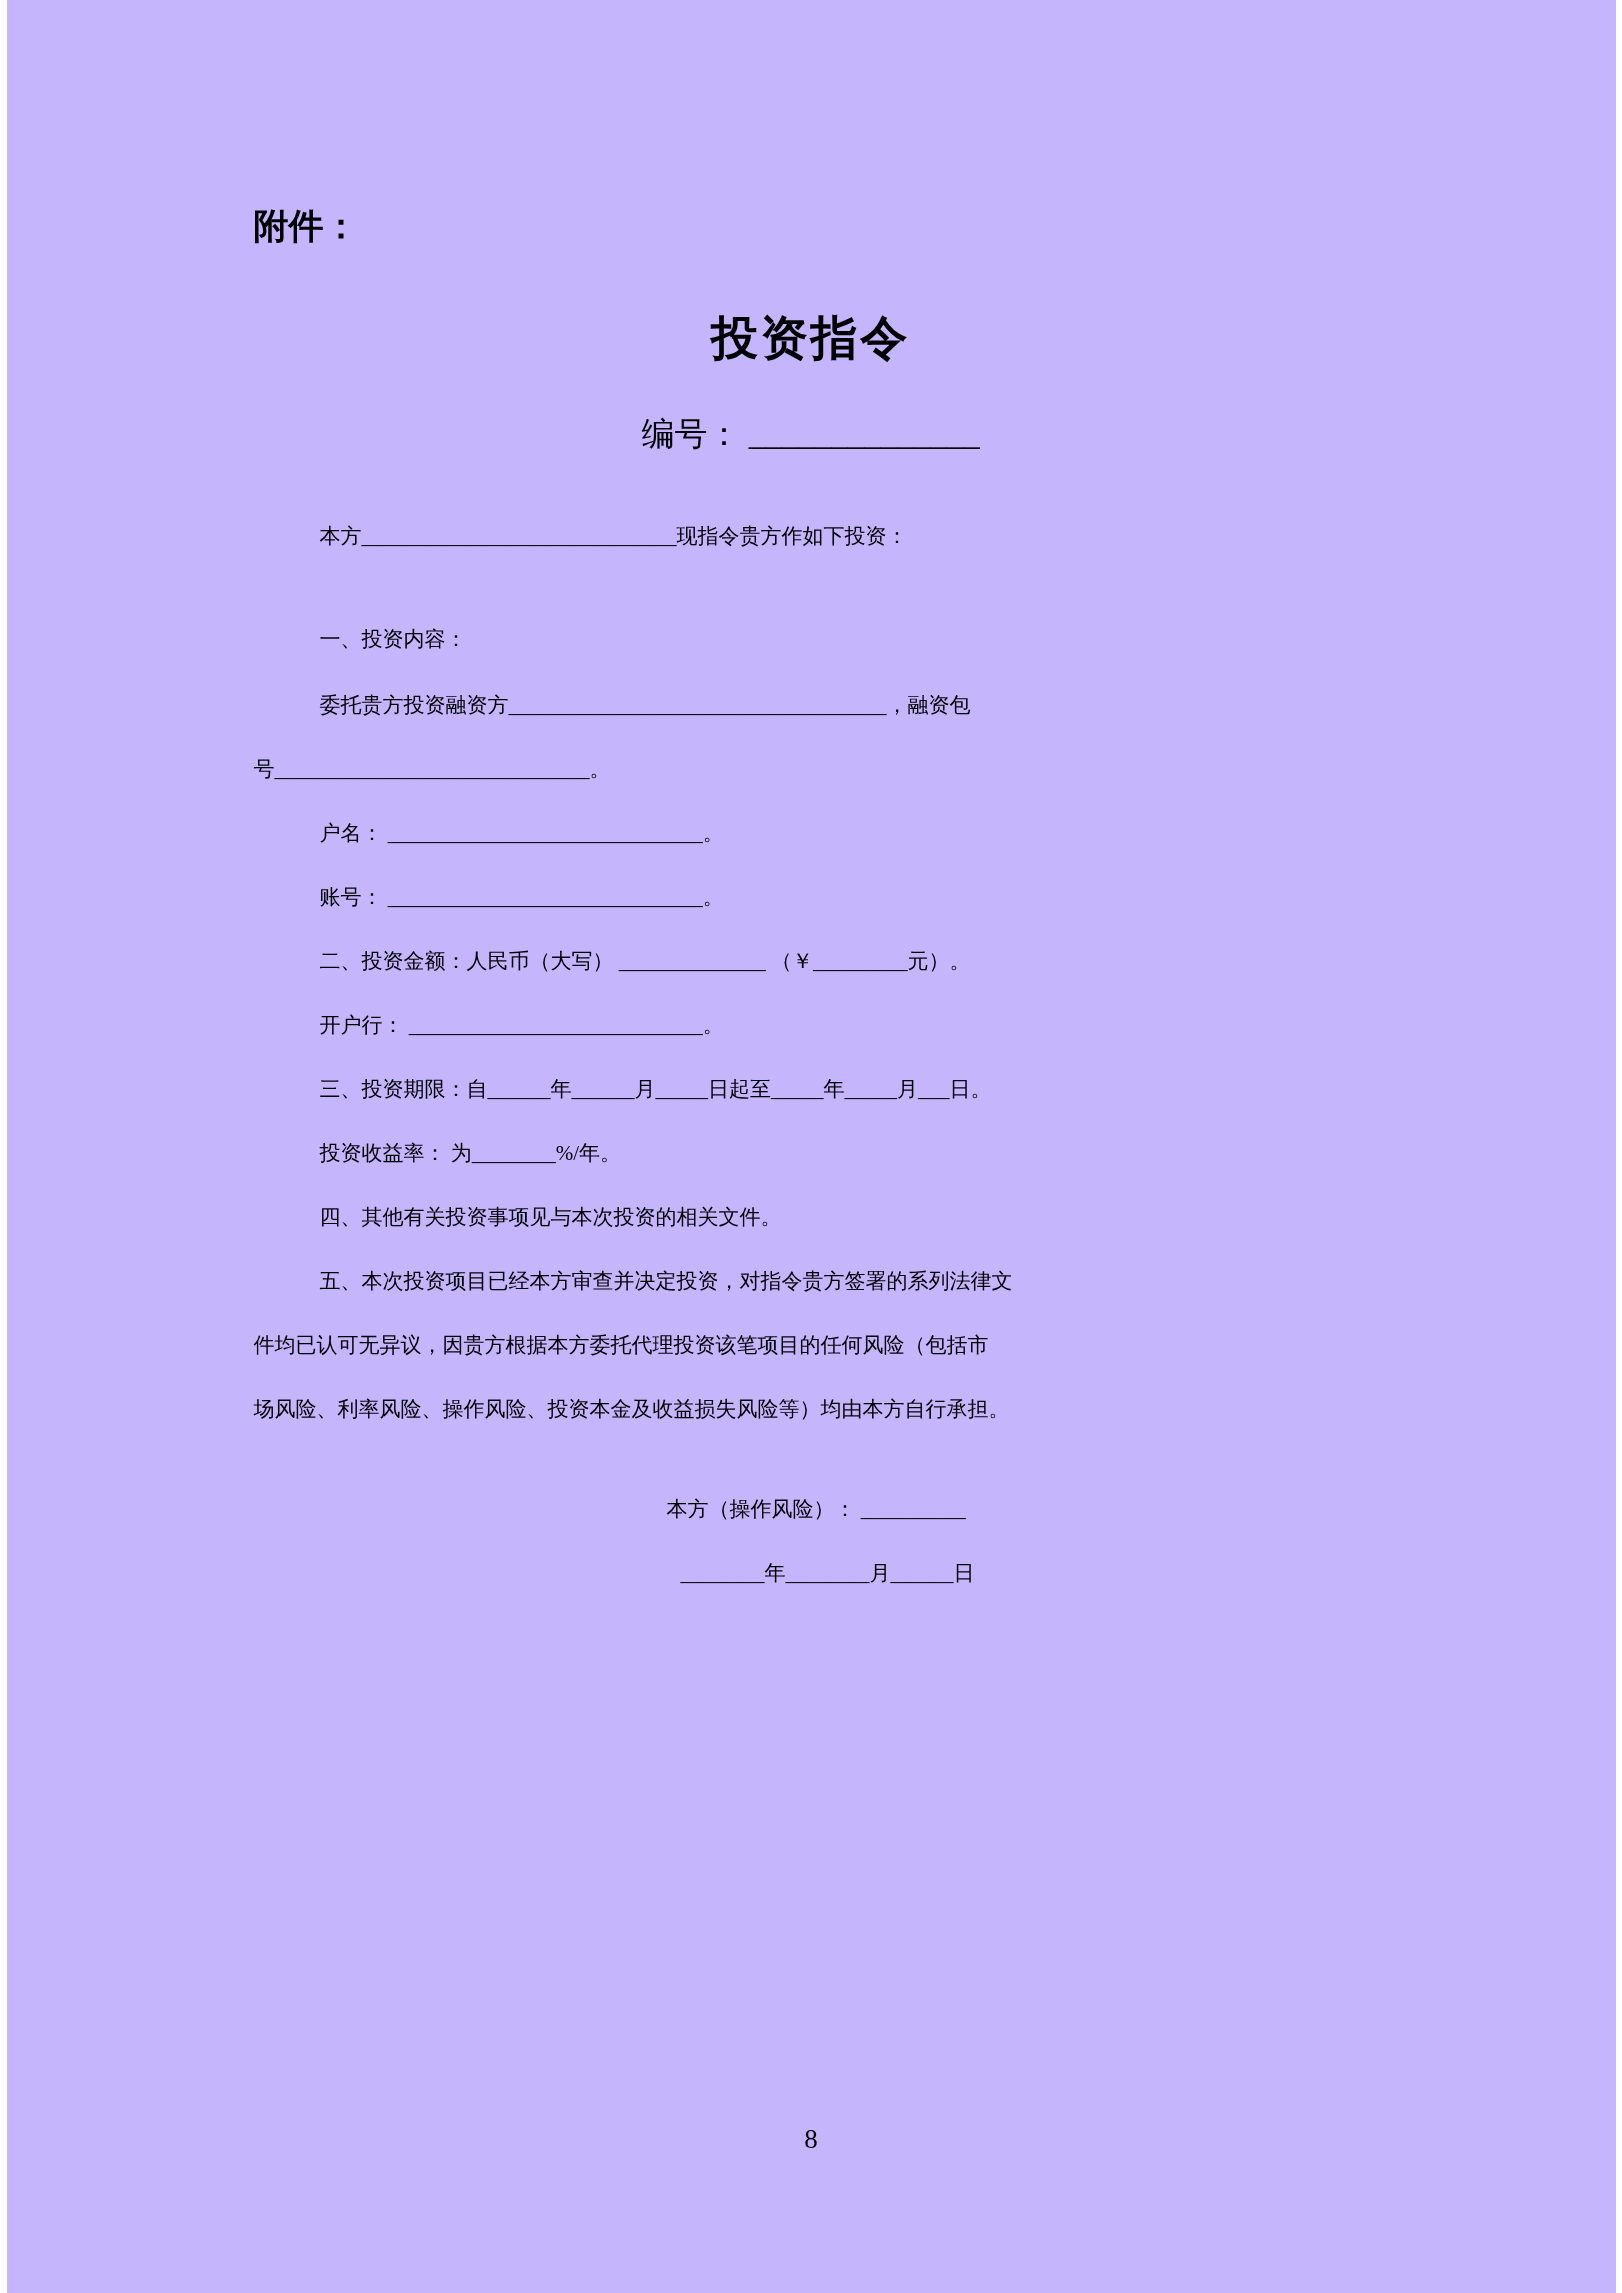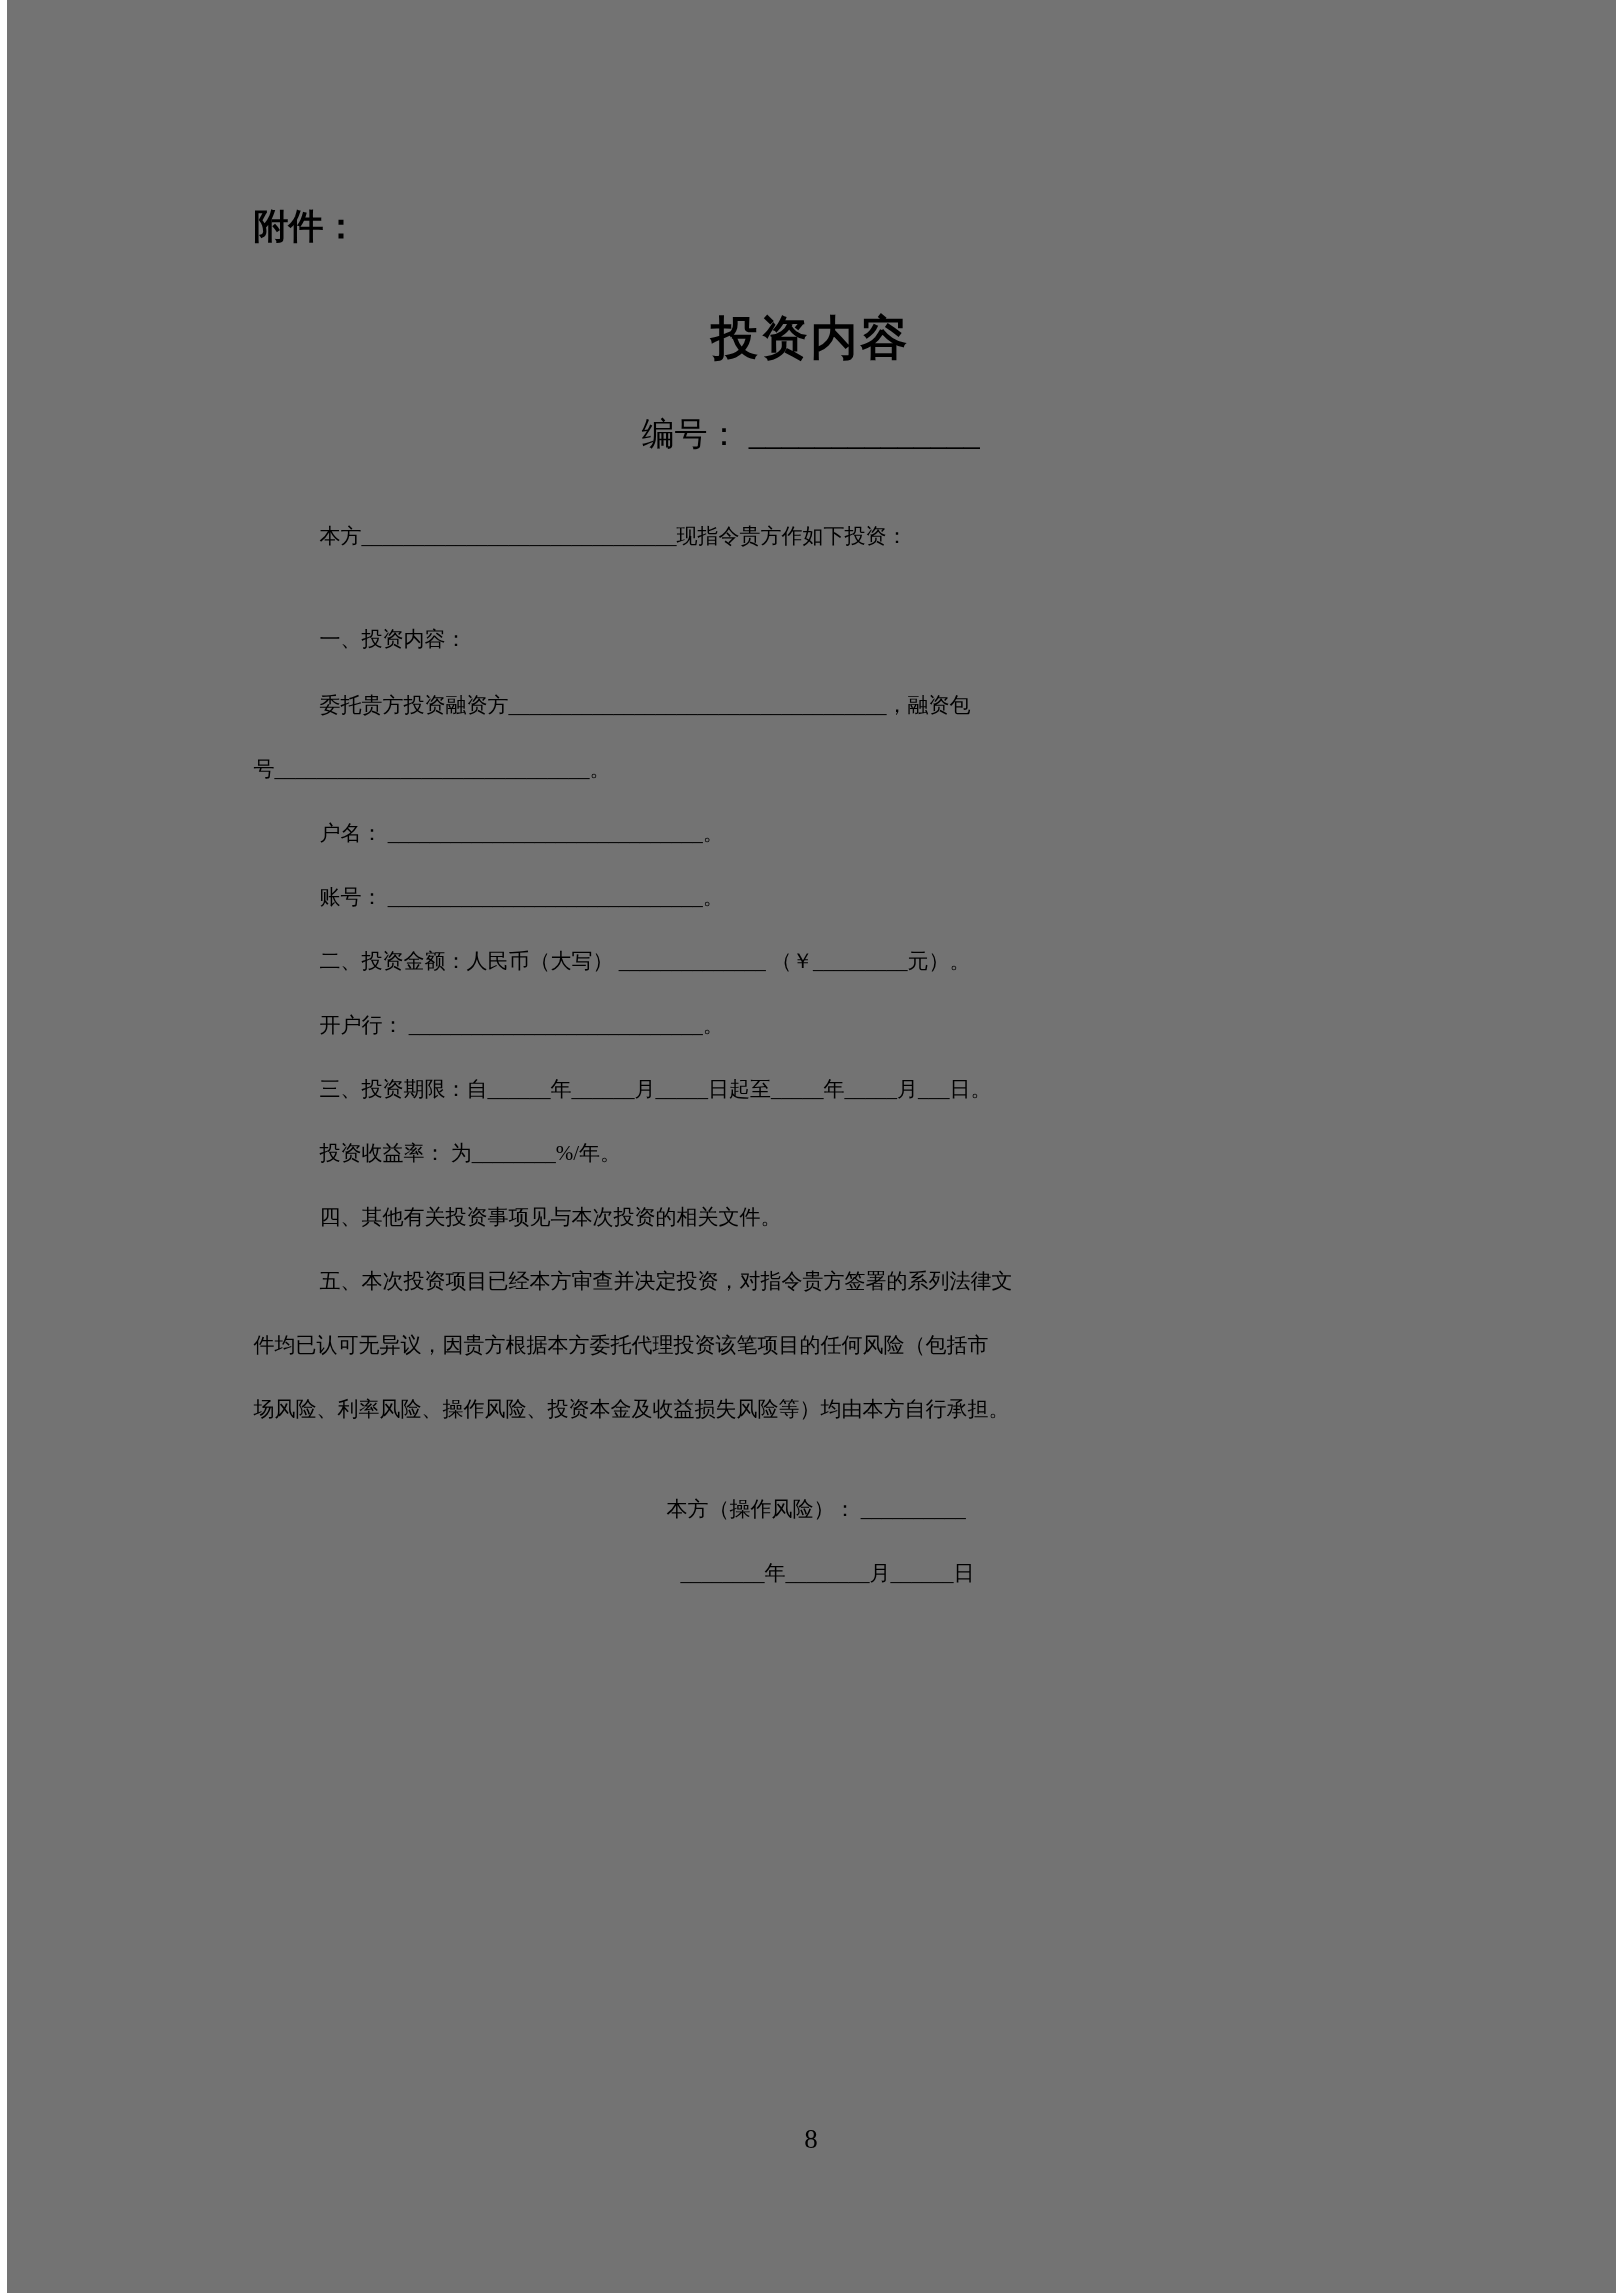--- a/index.html
+++ b/index.html
@@ -5,21 +5,21 @@
   html, body {
     margin: 0;
     padding: 0;
     background: #ffffff;
   }
   .page {
     position: relative;
     width: 1609px;
     height: 2294px;
     margin: 0 auto;
-    background: #737373;
+    background: #c4b5fd;
     color: #000000;
     font-family: "Liberation Serif", "DejaVu Serif", serif;
     box-sizing: border-box;
     padding: 195px 248px 0 247px;
     overflow: hidden;
   }
   .line {
     font-size: 21px;
     line-height: 64px;
     white-space: nowrap;
@@ -64,21 +64,21 @@
     line-height: 33px;
   }
 </style>
 </head>
 <body>
 
 <div class="page">
 
   <div class="attachment">附件：</div>
 
-  <div class="doc-title">投资内容</div>
+  <div class="doc-title">投资指令</div>
 
   <div class="serial">编号： ______________</div>
 
   <div class="line indent intro">本方______________________________现指令贵方作如下投资：</div>
 
   <div class="line indent sec1-heading">一、投资内容：</div>
 
   <div class="line indent">委托贵方投资融资方____________________________________，融资包</div>
 
   <div class="line">号______________________________。</div>

